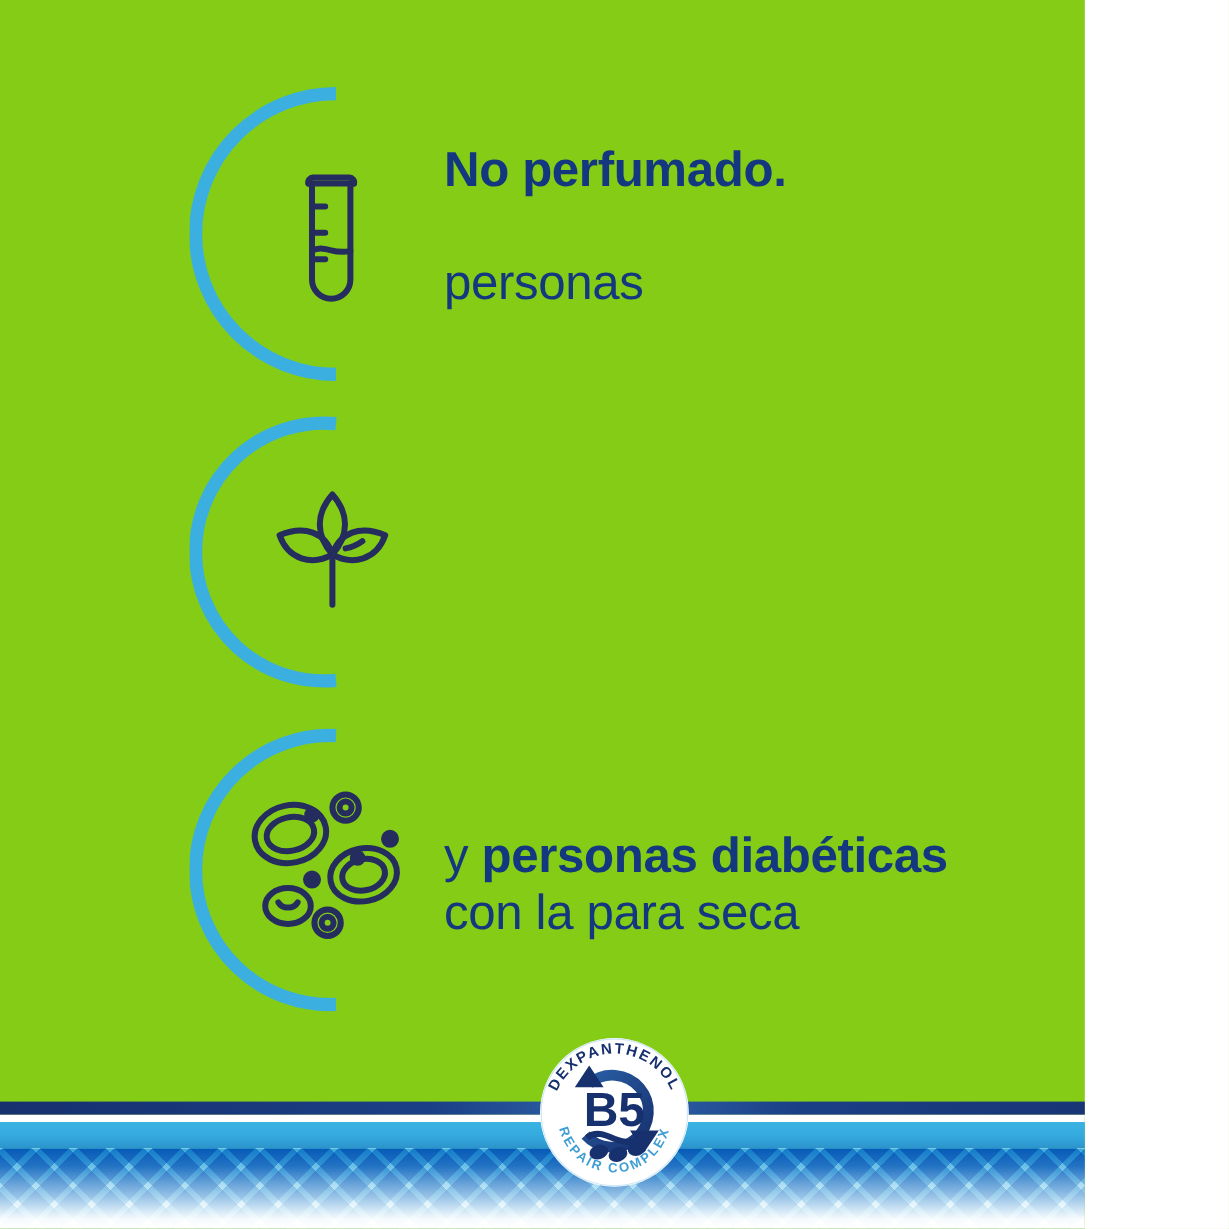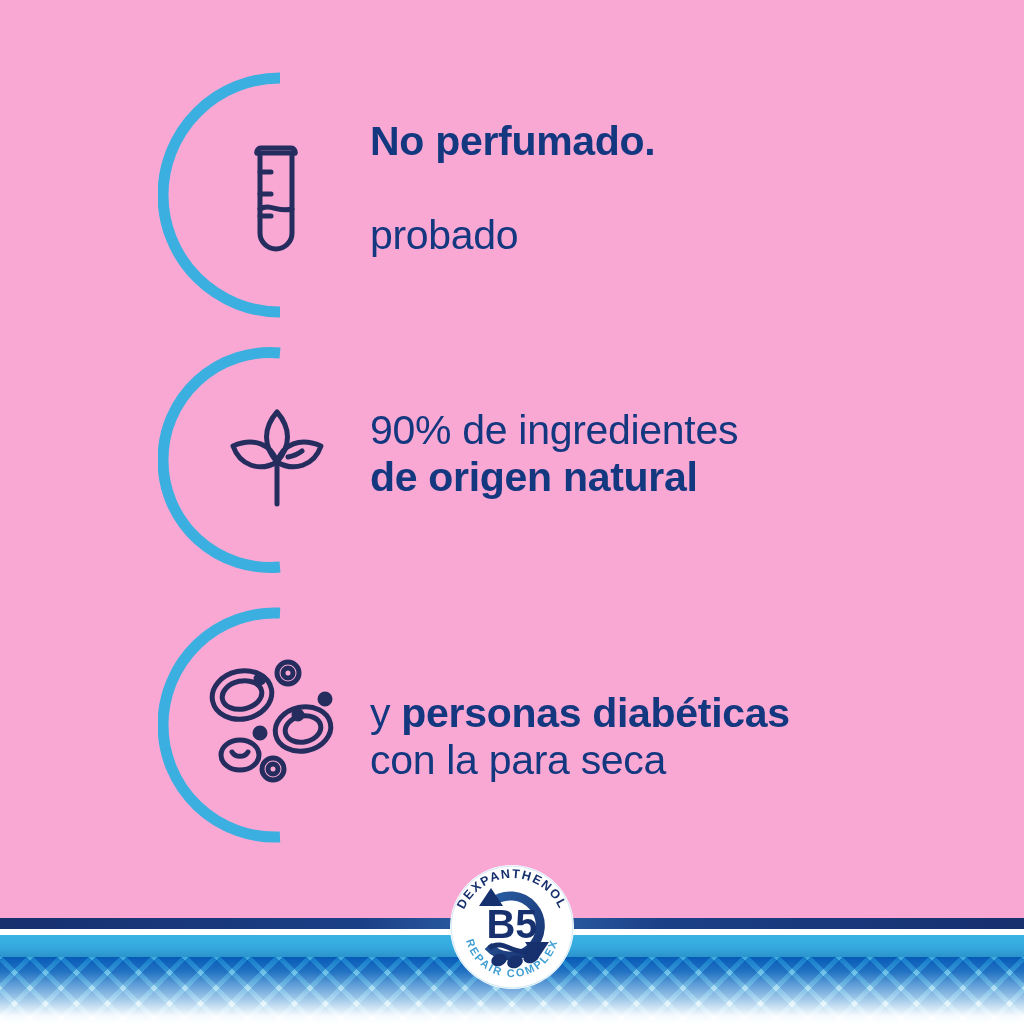--- a/index.html
+++ b/index.html
@@ -6,23 +6,23 @@
   html, body {
     margin: 0;
     padding: 0;
     background: #ffffff;
   }
   body {
     font-family: "Liberation Sans", sans-serif;
   }
   .canvas {
     position: relative;
-    width: 1024px;
+    width: 904px;
     height: 1024px;
-    background: #f9a8d4;
+    background: #84cc16;
     overflow: hidden;
   }
 
   
   .benefit-row {
     position: absolute;
     left: 0;
     width: 1024px;
     display: block;
   }
@@ -151,21 +151,21 @@
           <path d="M24 52 h11"></path>
           <path d="M24 74 h11"></path>
           <path d="M24 67 c10 -6 18 4 32 0"></path>
         </g>
       </svg>
     </div>
 
     <div class="benefit-text">
       <b>No perfumado.</b><br>
       <br>
-      <span>probado</span>
+      <span>personas</span>
     </div>
   </div>
 
   <div class="benefit-row" id="row-2">
 
     <div class="arc-wrap">
       <svg width="130" height="230" viewBox="0 0 130 230" aria-hidden="true">
         <path d="M122 8 A 107 107 0 0 0 5 115 A 107 107 0 0 0 122 222" fill="none" stroke="#3bb0e0" stroke-width="11" stroke-linecap="butt"></path>
       </svg>
     </div>
@@ -175,24 +175,20 @@
         <g fill="none" stroke="#252c5e" stroke-width="5" stroke-linecap="round" stroke-linejoin="round">
           <path d="M55 12 c14 16 14 34 0 50 c-14 -16 -14 -34 0 -50 z"></path>
           <path d="M55 62 C38 72 18 66 11 46 c21 -9 38 -2 44 16 z"></path>
           <path d="M55 62 C72 72 92 66 99 46 c-21 -9 -38 -2 -44 16 z"></path>
           <path d="M55 58 v46"></path>
           <path d="M66 57 c6 -1 10 -3 14 -6"></path>
         </g>
       </svg>
     </div>
 
-    <div class="benefit-text">
-      <span>90% de ingredientes</span><br>
-      <b>de origen natural</b>
-    </div>
   </div>
 
   <div class="benefit-row" id="row-3">
 
     <div class="arc-wrap">
       <svg width="130" height="240" viewBox="0 0 130 240" aria-hidden="true">
         <path d="M122 8 A 112 112 0 0 0 5 120 A 112 112 0 0 0 122 232" fill="none" stroke="#3bb0e0" stroke-width="11" stroke-linecap="butt"></path>
       </svg>
     </div>
 

